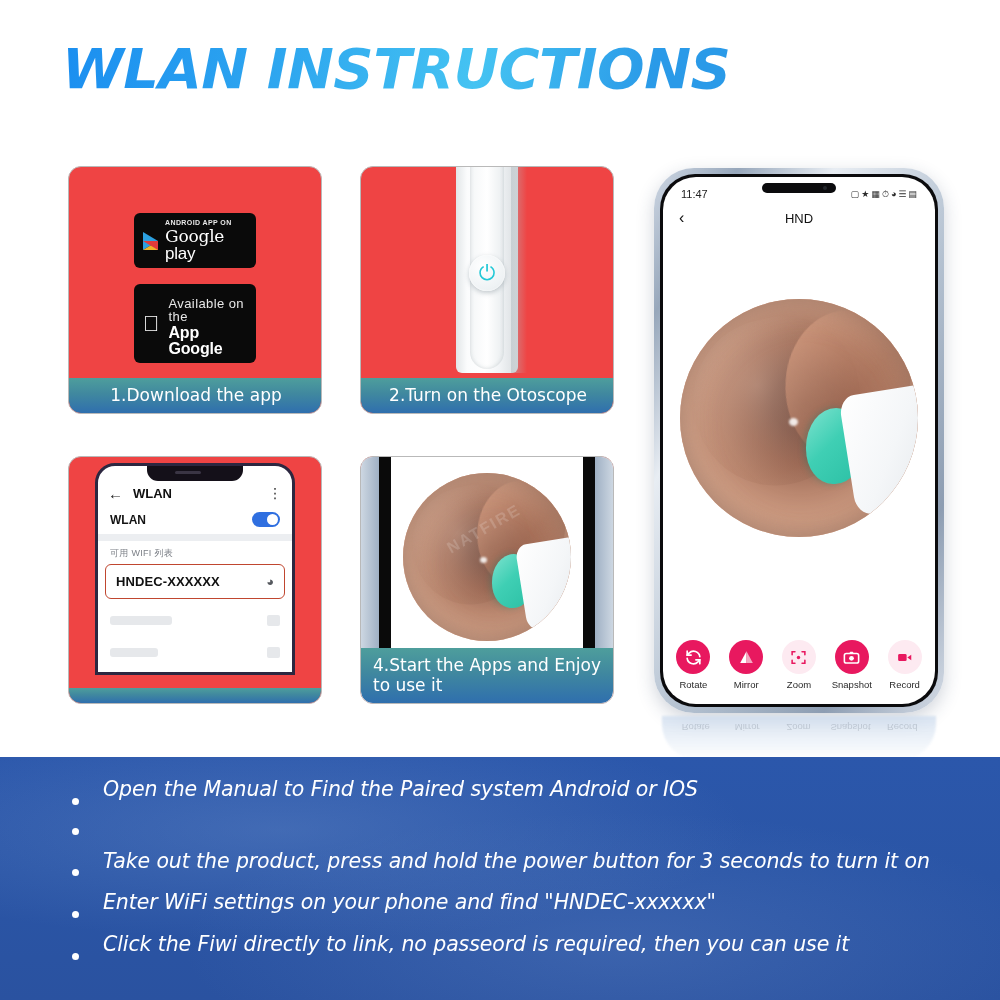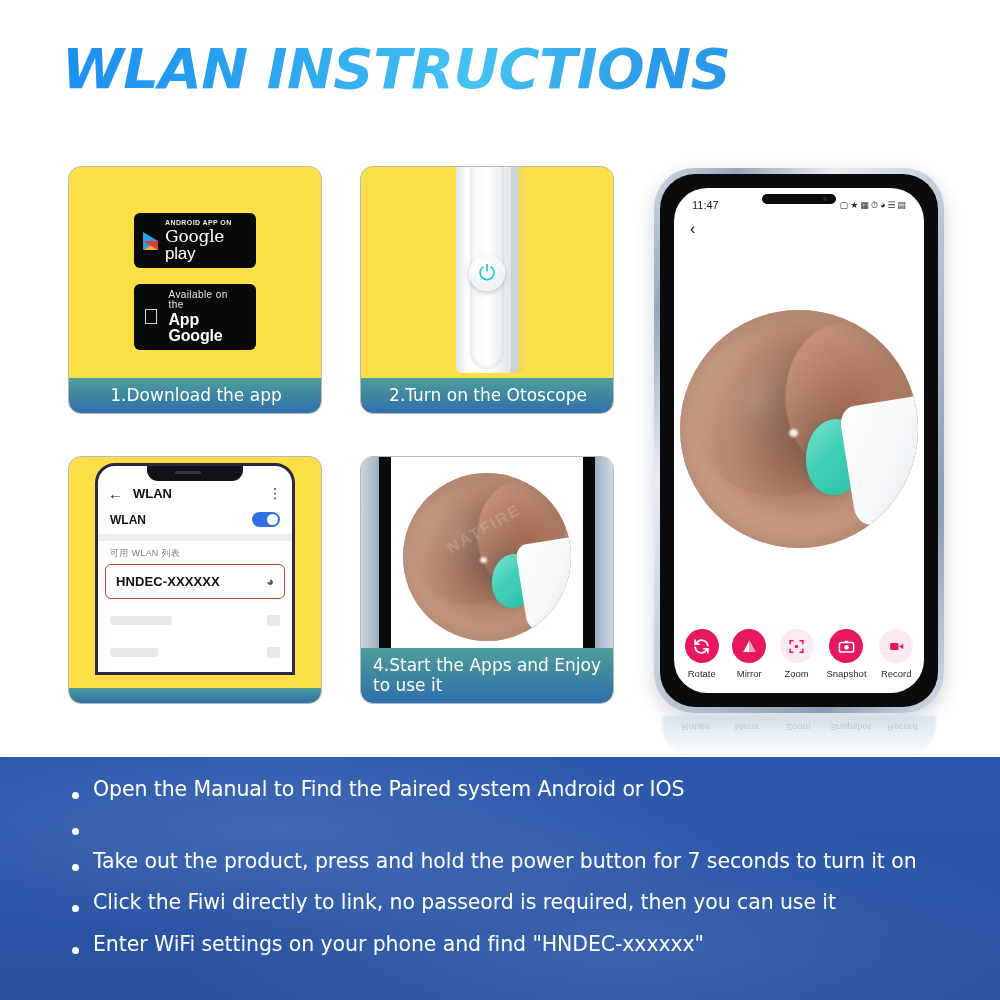--- a/index.html
+++ b/index.html
@@ -21,21 +21,21 @@
     -webkit-background-clip: text; background-clip: text;
     color: transparent; -webkit-text-fill-color: transparent;
     white-space: nowrap;
   }
 
   
   .card {
     position: absolute;
     border: 1px solid #b9b9b9;
     border-radius: 13px;
-    background: #fde047;
+    background: #ef4444;
     overflow: hidden;
   }
   .card .media { position:absolute; left:0; top:0; right:0; bottom:0; overflow:hidden; }
   .caption {
     position: absolute; left:0; right:0; bottom:0;
     background: linear-gradient(180deg,#4e9e9c 0%,#40889f 45%,#2f6fae 100%);
     color:#fff;
     font-size: 17px;
     line-height: 1.18;
     padding: 7px 10px 8px 12px;
@@ -59,21 +59,21 @@
   .badge .b-txt { display:flex; flex-direction:column; line-height:1; }
   .badge .b-small { color:#e8e8e8; font-size:7px; font-weight:700; letter-spacing:.4px; }
   .badge .b-big { color:#fff; font-size:17px; font-family:"DejaVu Serif", serif; letter-spacing:-.2px; margin-top:2px; }
   .badge .b-big span { font-family:"Liberation Sans",sans-serif; font-weight:400; }
   .gp-tri { width:0;height:0; border-top:9px solid transparent; border-bottom:9px solid transparent; border-left:15px solid #2ca0e0; flex:none; position:relative; }
   .gp-tri::before{content:"";position:absolute;left:-15px;top:-9px;width:0;height:0;
     border-top:9px solid transparent;border-bottom:9px solid #f0b429;border-left:15px solid transparent;}
   .gp-tri::after{content:"";position:absolute;left:-15px;top:0px;width:0;height:0;
     border-top:9px solid #e23a3a;border-bottom:9px solid transparent;border-left:15px solid transparent;}
   .apple { color:#fff; font-size:22px; line-height:1; flex:none; margin-right:2px;}
-  .badge.apple-badge .b-small{ font-weight:400; font-size:10px;}
+  .badge.apple-badge .b-small{ font-weight:400; font-size:13px;margin-top:7px;}
   .badge.apple-badge .b-big{ font-family:"Liberation Sans",sans-serif; font-weight:700; font-size:16px;}
 
   
   .device-body {
     position:absolute; left:50%; transform:translateX(-50%); top:-12px; width:62px; height:218px;
     background:linear-gradient(90deg,#e2e6e8 0%,#fbfcfd 18%,#ffffff 46%,#f2f4f6 70%,#d7dcdf 100%);
     border-radius: 6px;
   }
   .device-groove {
     position:absolute; left:50%; transform:translateX(-50%); top:-12px; width:34px; height:214px;
@@ -161,21 +161,21 @@
   .p4-screen{position:absolute;left:30px;right:30px;top:0;bottom:0;background:#fff;}
 
   
   .bigphone{
     position:absolute; left:654px; top:168px; width:290px; height:545px;
     border-radius:40px;
     background:linear-gradient(120deg,#cfd8e4 0%,#97a7bb 14%,#e8edf3 30%,#b6c3d2 55%,#8d9db2 80%,#d5dce6 100%);
     padding:6px;
     box-shadow:0 6px 18px rgba(40,60,90,.22);
   }
-  .bp-inner{position:relative;width:100%;height:100%;background:#0b0b0d;border-radius:35px;padding:14px;}
+  .bp-inner{position:relative;width:100%;height:100%;background:#0b0b0d;border-radius:35px;padding:3px;}
   .bp-screen{position:relative;width:100%;height:100%;background:#fff;border-radius:33px;overflow:hidden;}
   .bp-statusbar{display:flex;align-items:center;padding:10px 18px 2px 18px;height:26px;}
   .bp-time{font-size:11px;color:#222;font-weight:400;}
   .bp-sysicons{margin-left:auto;display:flex;gap:2px;align-items:center;color:#2b2b2b;font-size:9px;letter-spacing:0;}
   .bp-pill{position:absolute;left:50%;transform:translateX(-50%);top:6px;width:74px;height:10px;
     background:#0b0b0d;border-radius:6px;}
   .bp-pill::after{content:"";position:absolute;right:9px;top:3px;width:4px;height:4px;border-radius:50%;background:#23262b;}
   .bp-appbar{position:relative;display:flex;align-items:center;height:30px;padding:0 16px;}
   .bp-back{font-size:16px;color:#111;line-height:1;}
   .bp-apptitle{position:absolute;left:0;right:0;text-align:center;font-size:13px;color:#111;}
@@ -198,21 +198,21 @@
 
   
   .bluepanel{
     position:absolute; left:0; top:757px; width:1000px; height:243px;
     background:
       radial-gradient(ellipse at 28% 30%, rgba(120,155,210,.30), rgba(255,255,255,0) 46%),
       radial-gradient(ellipse at 62% 78%, rgba(110,145,205,.26), rgba(255,255,255,0) 50%),
       linear-gradient(180deg,#2b57ab 0%,#2a55a6 48%,#2a52a0 100%);
   }
   .bullets{position:absolute;left:72px;top:18px;right:30px;}
-  .bullet{display:flex;align-items:center;gap:14px;margin-bottom:12px;}
+  .bullet{display:flex;align-items:flex-end;gap:24px;margin-bottom:12px;font-style:italic;}
   .bullet .dot{width:7px;height:7px;border-radius:50%;background:#fff;flex:none;margin-top:11px;}
   .bullet .btxt{color:#fff;font-size:20.5px;line-height:1.45;font-family:"DejaVu Sans",sans-serif;letter-spacing:-.1px;}
 </style>
 </head>
 <body>
 
 <div class="page">
 
   <div class="title">WLAN INSTRUCTIONS</div>
 
@@ -263,21 +263,21 @@
           <span class="wtitle">WLAN</span>
           <span class="wdots">⋮</span>
         </div>
 
         <div class="wrow">
           <span class="wlabel">WLAN</span>
           <span class="wtoggle"></span>
         </div>
 
         <div class="wsep"></div>
-        <div class="wsection">可用 WLAN 列表</div>
+        <div class="wsection">可用 WIFI 列表</div>
 
         <div class="whighlight">
           <span class="wssid">HNDEC-XXXXXX</span>
           <span class="wifi-ico">◕</span>
         </div>
 
         <div class="wghost">
           <span class="gb w1"></span>
             <span class="gdot"></span>
         </div>
@@ -332,20 +332,21 @@
             <span>▦</span>
             <span>⏱</span>
             <span>◕</span>
             <span>☰</span>
             <span>▤</span>
           </span>
         </div>
 
         <div class="bp-appbar">
           <span class="bp-back">‹</span>
+          <span class="bp-apptitle">HND</span>
         </div>
 
         <div class="bp-view">
           <div class="earwrap" style="width:238px;height:238px;">
             <div class="ear-base"></div>
             <div class="ear-fold"></div>
             <div class="ear-ridge"></div>
             <div class="ear-shine" style="width:9px;height:8px;"></div>
             <div class="ear-rim"></div>
             <div class="tip-teal" style="left:53%;top:46%;width:58px;height:76px;"></div>
@@ -429,26 +430,26 @@
     <div class="bullets">
       <div class="bullet">
         <span class="dot"></span>
         <span class="btxt">Open the Manual to Find the Paired system Android or IOS</span>
       </div>
       <div class="bullet">
         <span class="dot"></span>
       </div>
       <div class="bullet">
         <span class="dot"></span>
-        <span class="btxt">Take out the product, press and hold the power button for 7 seconds to turn it on</span>
+        <span class="btxt">Take out the product, press and hold the power button for 3 seconds to turn it on</span>
+      </div>
+      <div class="bullet">
+        <span class="dot"></span>
+        <span class="btxt">Enter WiFi settings on your phone and find "HNDEC-xxxxxx"</span>
       </div>
       <div class="bullet">
         <span class="dot"></span>
         <span class="btxt">Click the Fiwi directly to link, no passeord is required, then you can use it</span>
       </div>
-      <div class="bullet">
-        <span class="dot"></span>
-        <span class="btxt">Enter WiFi settings on your phone and find "HNDEC-xxxxxx"</span>
-      </div>
     </div>
   </div>
 
 </div>
 
 </body></html>

